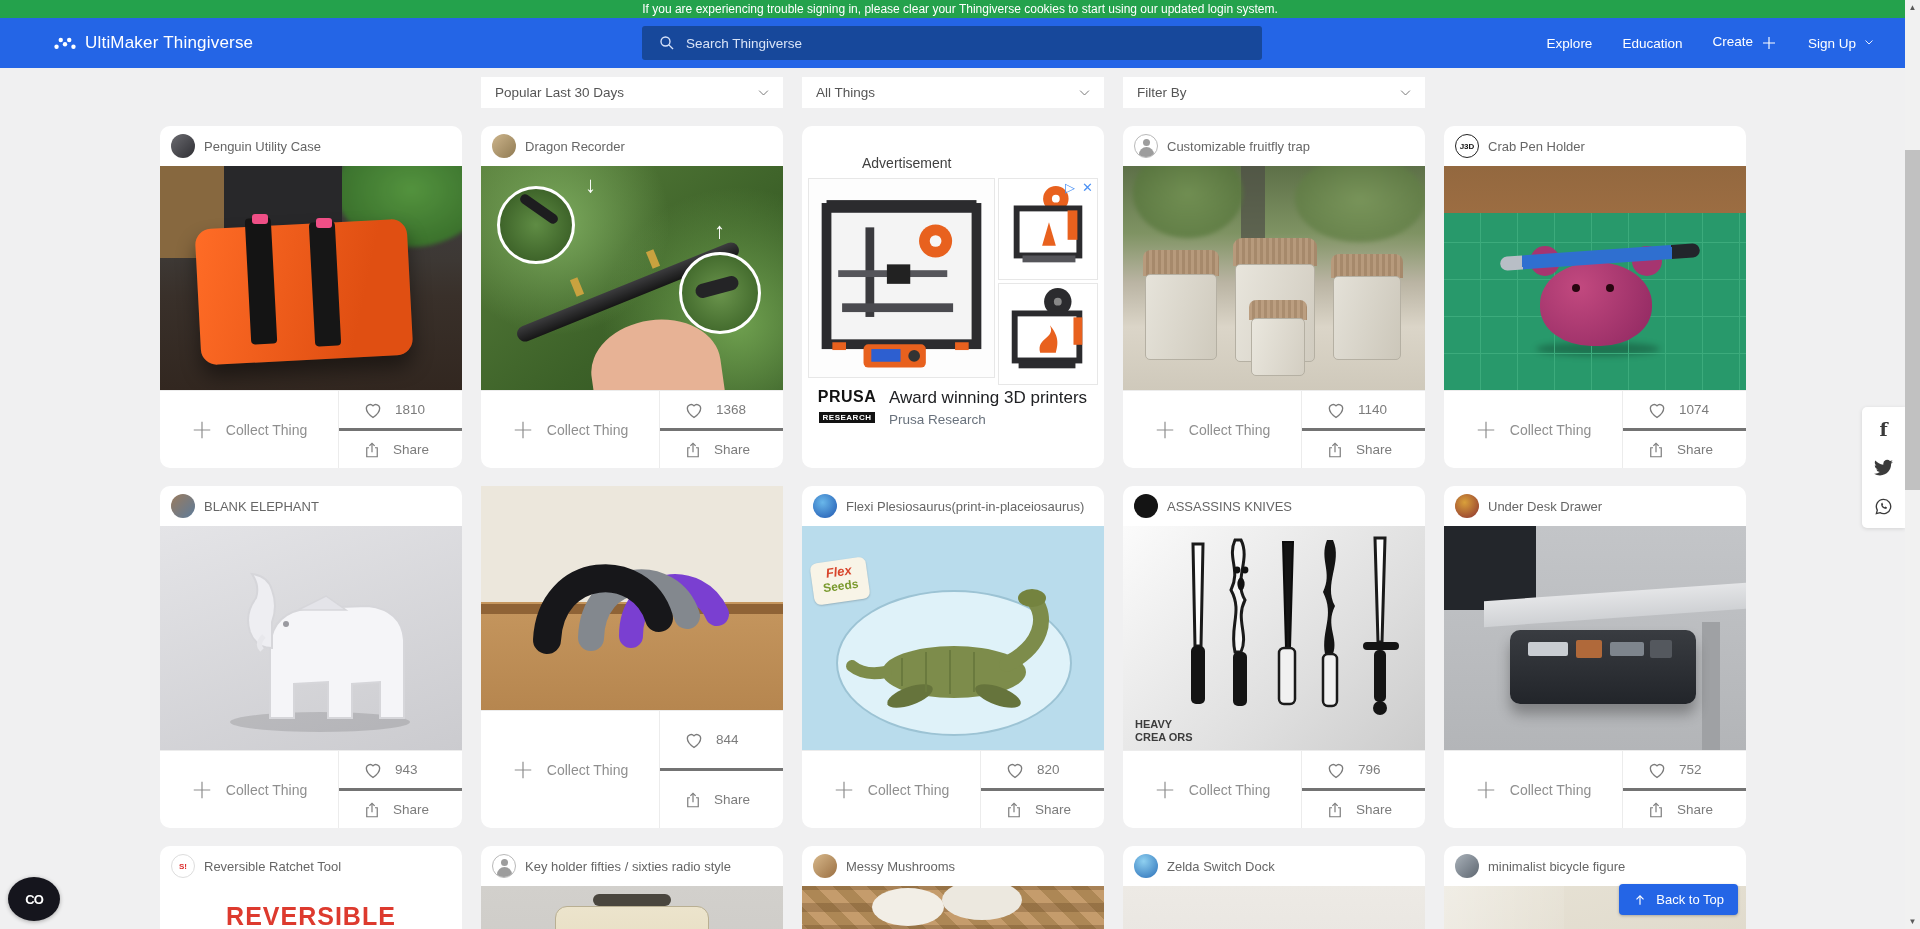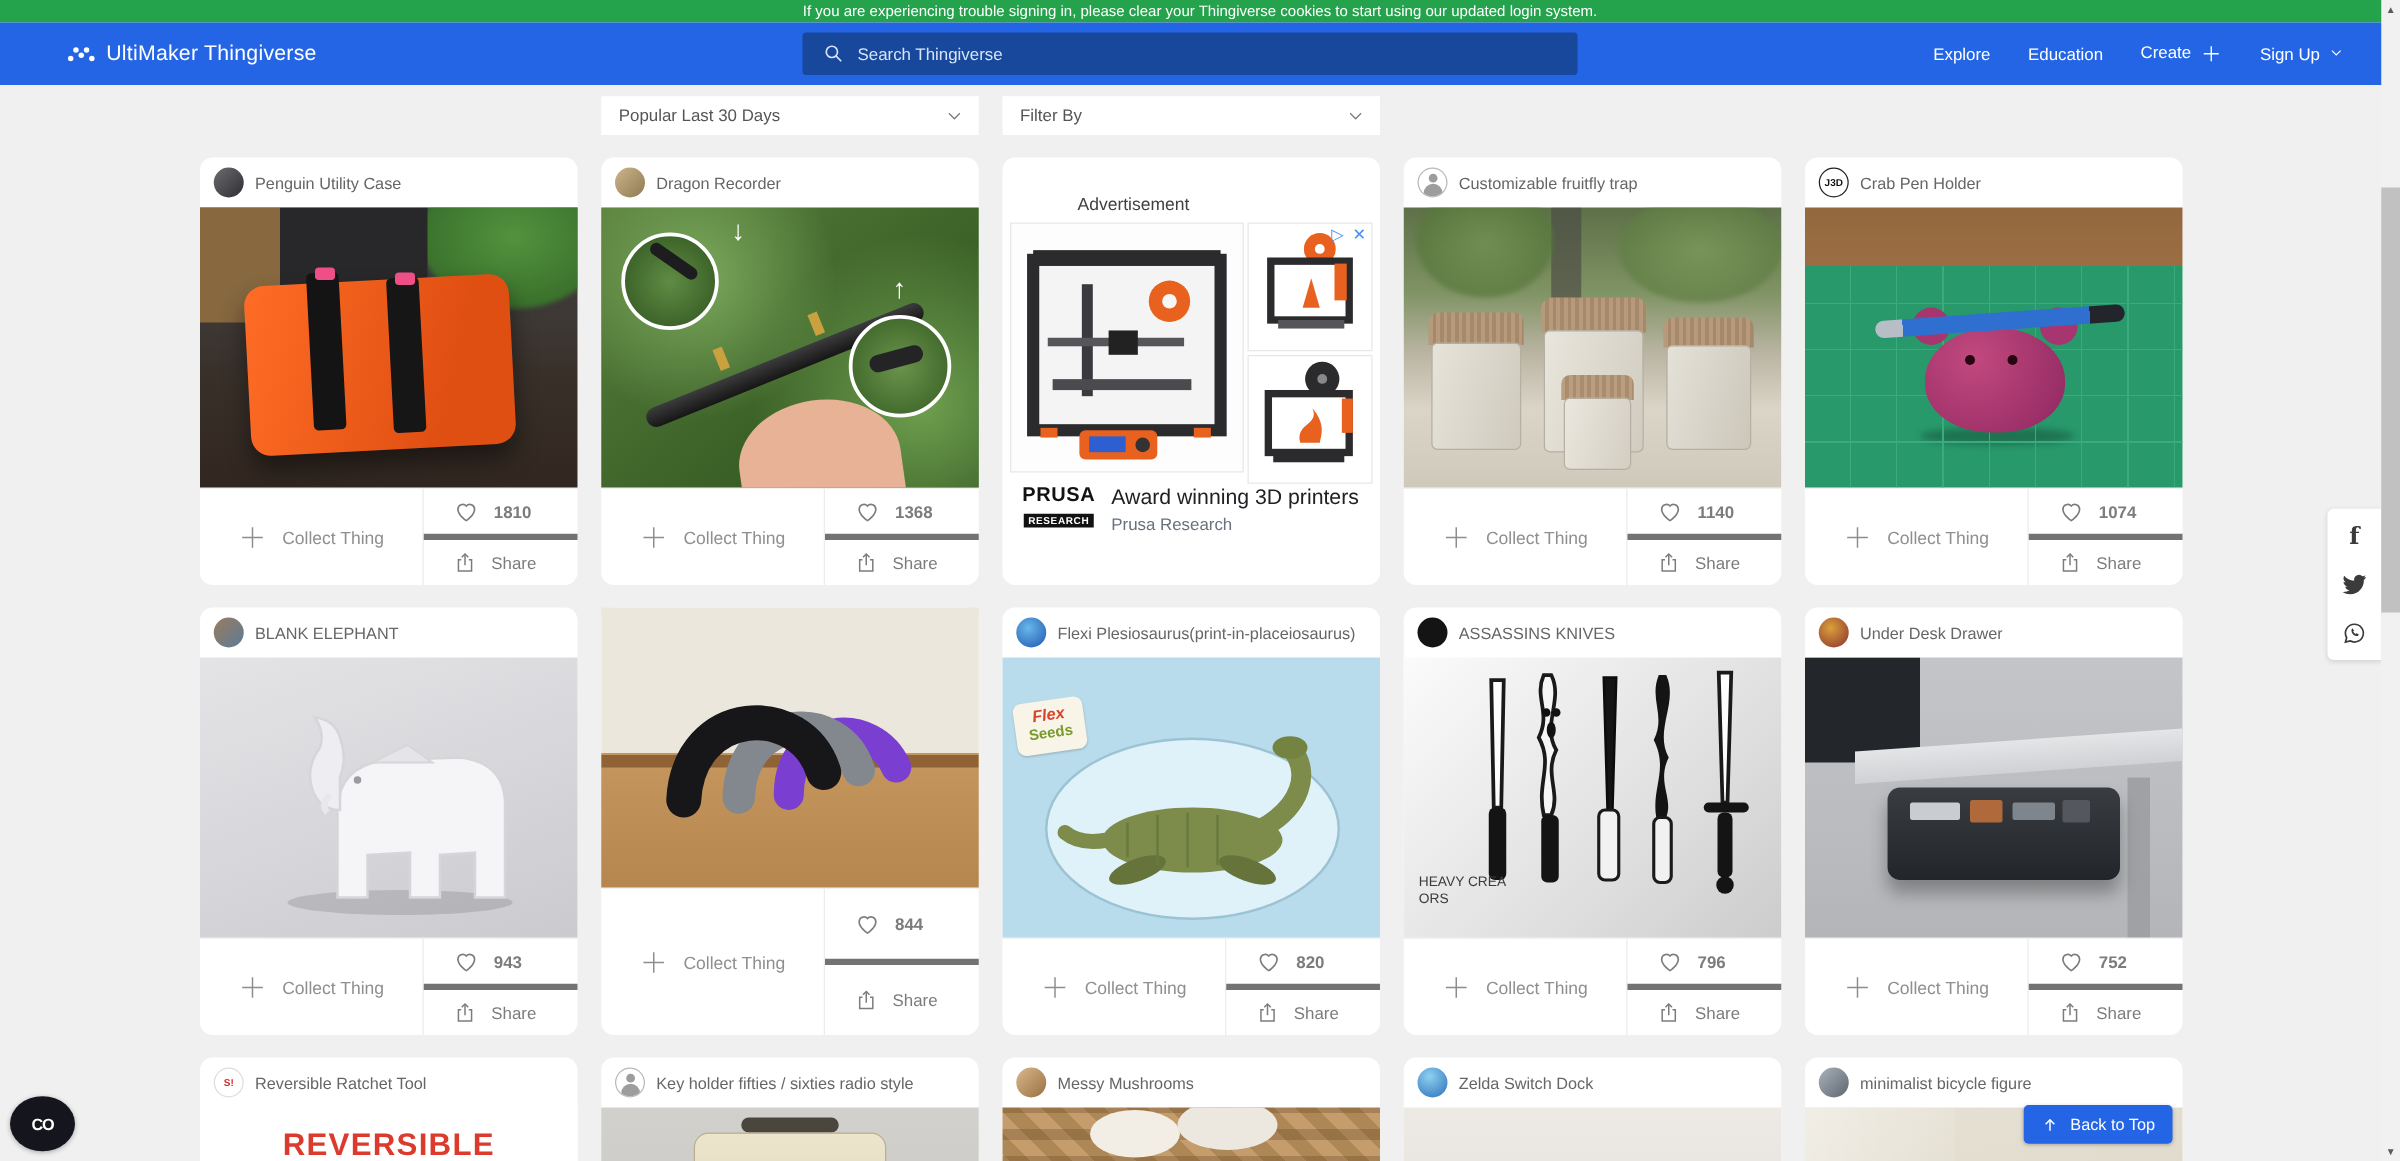--- a/index.html
+++ b/index.html
@@ -47,21 +47,21 @@
   .ctitle { font-size:13px; color:#666; white-space:nowrap; overflow:hidden;
     text-overflow:ellipsis; }
   .thumb { flex:0 0 224px; position:relative; overflow:hidden; }
   .thumb div { position:absolute; }
   .cfoot { flex:1; display:flex; border-top:1px solid #ececec; }
   .fl { width:179px; border-right:1px solid #ececec; display:flex; align-items:center;
     justify-content:center; gap:13px; color:#8f8f8f; font-size:14px; cursor:pointer; }
   .fr { flex:1; display:flex; flex-direction:column; }
   .fr > div { flex:1; display:flex; align-items:center; gap:12px; padding-left:24px;
     color:#7c7c7c; font-size:13.5px; cursor:pointer; }
-  .fr .likes { border-bottom:5px solid #737373;font-weight:bold; }
+  .fr .likes { border-bottom:3px solid #737373; }
   .ico20 { width:20px; height:20px; } .ico18 { width:18px; height:18px; }
   .ico22 { width:22px; height:22px; }
 
   
   .adlabel { padding:29px 16px 7px; font-size:14px; color:#404040;margin-left:44px; }
   .adbox { margin:0 6px; position:relative; }
   .adimgs { display:flex; gap:3px; height:200px; }
   .adL { flex:1; background:#fdfdfd; border:1px solid #e7e7e7; position:relative; }
   .adRcol { width:100px; display:flex; flex-direction:column; gap:3px; }
   .adRcol > div { flex:1; background:#fff; border:1px solid #e7e7e7; position:relative; }
@@ -92,22 +92,22 @@
   .th-drawer  { background:linear-gradient(180deg,#c3c5c8 0%,#b3b5b8 100%); }
   .th-ratchet { background:#ffffff; }
   .th-radio   { background:linear-gradient(180deg,#d2d0cc 0%,#c6c4c0 100%); }
   .th-mush    { background:repeating-linear-gradient(45deg,#c59c6c 0 12px,#ad8755 12px 24px); }
   .th-mush::after { content:""; position:absolute; inset:0;
      background:repeating-linear-gradient(0deg,rgba(92,61,29,.28) 0 9px,transparent 9px 22px); }
   .th-switch  { background:linear-gradient(180deg,#edeae5 0%,#dfdcd7 100%); }
   .th-bike    { background:linear-gradient(165deg,#e7e2d5 0%,#d7d1c1 100%); }
   .ovl-red { position:absolute; left:0; right:0; top:16px; text-align:center;
     color:#dd3a2e; font-weight:800; font-size:25px; letter-spacing:1px; }
-  .ovl-dark { position:absolute; left:12px; bottom:24px; width:70px; color:#3c3c3c;
-    font-weight:400; font-size:11px; line-height:13px; }
+  .ovl-dark { position:absolute; left:12px; bottom:6px; width:70px; color:#3c3c3c;
+    font-weight:700; font-size:11px; line-height:13px; }
   .flextag { position:absolute; left:10px; top:34px; width:56px; height:42px;
     background:#f8f4e7; border-radius:7px; transform:rotate(-8deg); text-align:center;
     padding-top:4px; box-shadow:0 1px 2px rgba(0,0,0,.2); }
   .flextag .f1 { color:#d8452c; font-weight:800; font-style:italic; font-size:13px; display:block;}
   .flextag .f2 { color:#7a9a2e; font-weight:700; font-size:12px; display:block; }
 
   
   .social { position:absolute; right:15px; top:407px; width:43px; background:#fff;
     border-radius:5px 0 0 5px; padding:12px 0; display:flex; flex-direction:column;
     align-items:center; gap:20px; box-shadow:0 1px 4px rgba(0,0,0,.12); }
@@ -178,20 +178,26 @@
   </div>
 
   <div class="filters">
     <div class="dd">
       <span>Popular Last 30 Days</span>
       <svg viewBox="0 0 24 24" fill="none" stroke="#7a7a7a" stroke-width="1.6" width="15" height="15">
           <path d="M5 9l7 7 7-7"></path>
         </svg>
     </div>
     <div class="dd">
+      <span>All Things</span>
+      <svg viewBox="0 0 24 24" fill="none" stroke="#7a7a7a" stroke-width="1.6" width="15" height="15">
+          <path d="M5 9l7 7 7-7"></path>
+        </svg>
+    </div>
+    <div class="dd">
       <span>Filter By</span>
       <svg viewBox="0 0 24 24" fill="none" stroke="#7a7a7a" stroke-width="1.6" width="15" height="15">
           <path d="M5 9l7 7 7-7"></path>
         </svg>
     </div>
   </div>
 
   <div class="grid">
 
     <div class="card">

